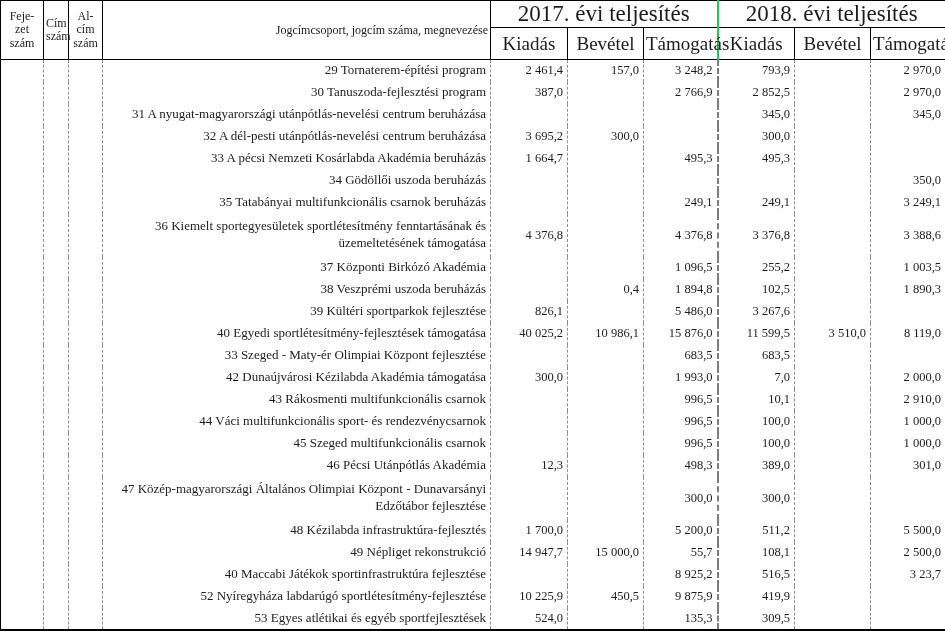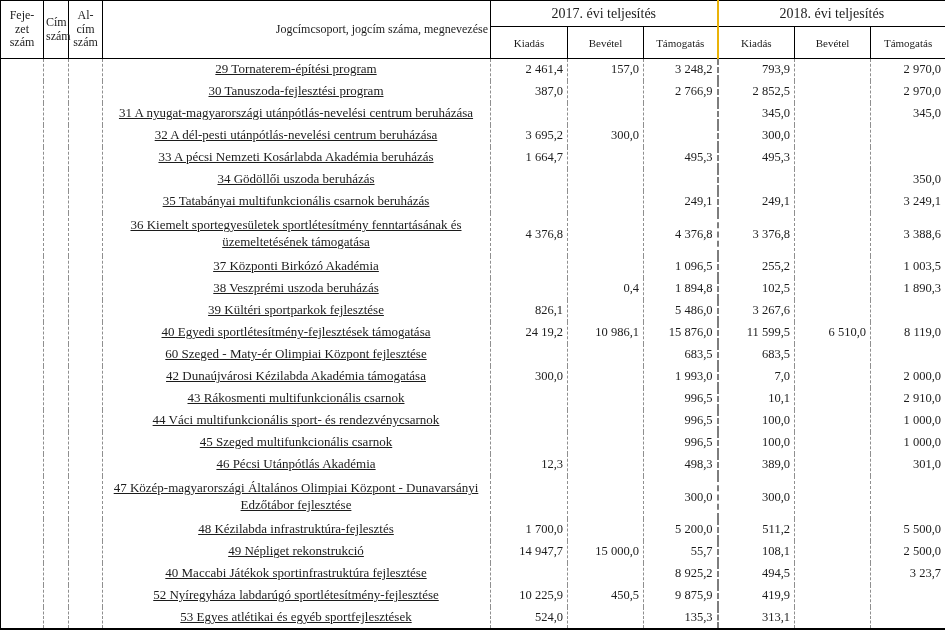--- a/index.html
+++ b/index.html
@@ -12,33 +12,33 @@
     width:945px; table-layout:fixed; border-collapse:collapse;
     border:1px solid #000; border-bottom:2px solid #000;
   }
   
   thead th{
     font-weight:normal; background:#fff; text-align:center;
     border:1px solid #000; padding:0 2px; vertical-align:middle;
   }
   th.small-head{ font-size:12px; line-height:1.12; white-space:pre-line; }
   th.name-head{ font-size:12px;text-align:right; }
-  th.year-head{ font-size:14px; height:25px; }
-  th.sub-head{ font-size:11px; height:31px; }
-  th.y2018{ border-left:2px solid #eab308;margin-left:44px; }
+  th.year-head{ font-size:23px; height:25px; }
+  th.sub-head{ font-size:19px; height:31px; }
+  th.y2018{ border-left:2px solid #22c55e;margin-left:44px; }
   
   tbody tr{ height:22px; }
   tbody tr.tall{ height:43px;margin-left:7px; }
   tbody td{
     font-size:13px; vertical-align:middle; padding:0;
     border-left:1px dashed #8f8f8f;
     overflow:hidden;
   }
   tbody td:first-child{ border-left:none; }
-  tbody td.name{ text-align:center; padding:1px 4px 1px 3px; line-height:1.28;text-decoration:underline; }
+  tbody td.name{ text-align:right; padding:1px 4px 1px 3px; line-height:1.28; }
   tbody td.val{ text-align:right; padding-right:4px; font-size:12.5px; white-space:nowrap; }
   tbody td.y2018-start{ border-left:2px dashed #7d7d7d; }
 </style>
 </head>
 <body>
 
 <div class="page">
   <table class="budget">
     <colgroup>
       <col style="width:43px">
@@ -206,32 +206,32 @@
           <td class="val">5 486,0</td>
           <td class="val y2018-start">3 267,6</td>
           <td class="val"></td>
           <td class="val"></td>
         </tr>
         <tr>
           <td></td>
           <td></td>
           <td></td>
           <td class="name">40 Egyedi sportlétesítmény-fejlesztések támogatása</td>
-          <td class="val">24 19,2</td>
+          <td class="val">40 025,2</td>
           <td class="val">10 986,1</td>
           <td class="val">15 876,0</td>
           <td class="val y2018-start">11 599,5</td>
-          <td class="val">6 510,0</td>
+          <td class="val">3 510,0</td>
           <td class="val">8 119,0</td>
         </tr>
         <tr>
           <td></td>
           <td></td>
           <td></td>
-          <td class="name">60 Szeged - Maty-ér Olimpiai Központ fejlesztése</td>
+          <td class="name">33 Szeged - Maty-ér Olimpiai Központ fejlesztése</td>
           <td class="val"></td>
           <td class="val"></td>
           <td class="val">683,5</td>
           <td class="val y2018-start">683,5</td>
           <td class="val"></td>
           <td class="val"></td>
         </tr>
         <tr>
           <td></td>
           <td></td>
@@ -329,21 +329,21 @@
           <td class="val">2 500,0</td>
         </tr>
         <tr>
           <td></td>
           <td></td>
           <td></td>
           <td class="name">40 Maccabi Játékok sportinfrastruktúra fejlesztése</td>
           <td class="val"></td>
           <td class="val"></td>
           <td class="val">8 925,2</td>
-          <td class="val y2018-start">494,5</td>
+          <td class="val y2018-start">516,5</td>
           <td class="val"></td>
           <td class="val">3 23,7</td>
         </tr>
         <tr>
           <td></td>
           <td></td>
           <td></td>
           <td class="name">52 Nyíregyháza labdarúgó sportlétesítmény-fejlesztése</td>
           <td class="val">10 225,9</td>
           <td class="val">450,5</td>
@@ -353,19 +353,19 @@
           <td class="val"></td>
         </tr>
         <tr>
           <td></td>
           <td></td>
           <td></td>
           <td class="name">53 Egyes atlétikai és egyéb sportfejlesztések</td>
           <td class="val">524,0</td>
           <td class="val"></td>
           <td class="val">135,3</td>
-          <td class="val y2018-start">313,1</td>
+          <td class="val y2018-start">309,5</td>
           <td class="val"></td>
           <td class="val"></td>
         </tr>
       </tbody>
   </table>
 </div>
 
 </body></html>

